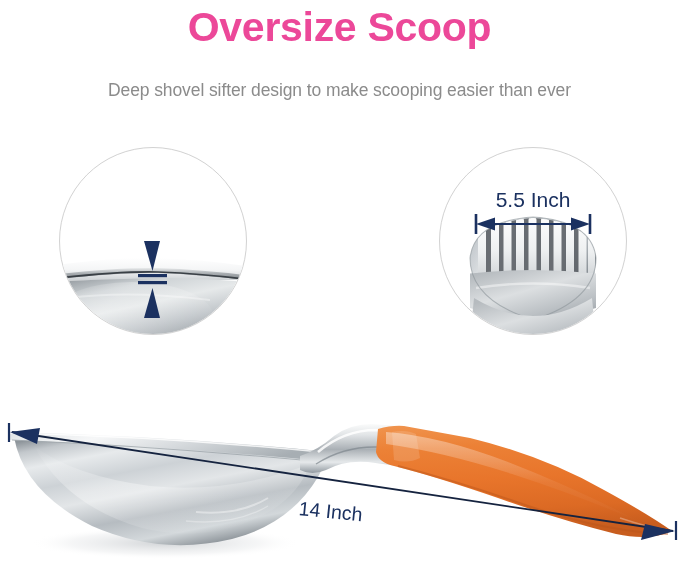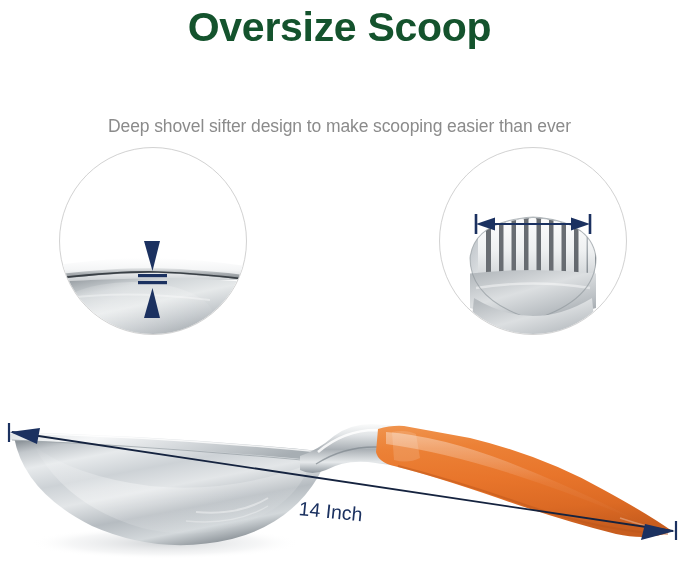--- a/index.html
+++ b/index.html
@@ -29,35 +29,34 @@
   }
   #page-title {
     position: absolute;
     left: 0;
     top: 4px;
     width: 679px;
     text-align: center;
     font-size: 41px;
     font-weight: bold;
     letter-spacing: -0.3px;
-    color: #14532d;
+    color: #ec4899;
     font-family: "Liberation Sans", sans-serif;
   }
   #page-subtitle {
     position: absolute;
     left: 0;
     top: 80px;
     width: 679px;
     text-align: center;
     font-size: 17.5px;
     font-weight: normal;
     color: #8b8b8b;
     letter-spacing: -0.1px;
     font-family: "Liberation Sans", sans-serif;
-    margin-top: 36px;
   }
 
   
   .callout {
     position: absolute;
     border-radius: 50%;
     border: 1px solid #d2d2d2;
     background: #ffffff;
     overflow: hidden;
   }
@@ -239,20 +238,21 @@
     </svg>
 
     <svg class="callout-svg" width="186" height="186" viewBox="0 0 186 186" style="z-index:5">
       <line x1="36" y1="66" x2="36" y2="86" stroke="#1b3160" stroke-width="2.6"></line>
       <line x1="150" y1="66" x2="150" y2="86" stroke="#1b3160" stroke-width="2.6"></line>
       <line x1="40" y1="76" x2="146" y2="76" stroke="#1b3160" stroke-width="2"></line>
       <polygon points="36,76 55,69.5 55,82.5" fill="#1b3160"></polygon>
       <polygon points="150,76 131,69.5 131,82.5" fill="#1b3160"></polygon>
     </svg>
 
+    <div id="width-label" class="callout-label">5.5 Inch</div>
   </div>
 
   <svg id="product-svg" width="679" height="563" viewBox="0 0 679 563" style="position:absolute;left:0;top:0;z-index:10;">
     <defs>
       <linearGradient id="bowlMain" x1="0.1" y1="0" x2="0.65" y2="1">
         <stop offset="0%" stop-color="#8e959b"></stop>
         <stop offset="8%" stop-color="#c3c8cc"></stop>
         <stop offset="20%" stop-color="#e7eaec"></stop>
         <stop offset="36%" stop-color="#cdd2d6"></stop>
         <stop offset="52%" stop-color="#e3e6e8"></stop>

